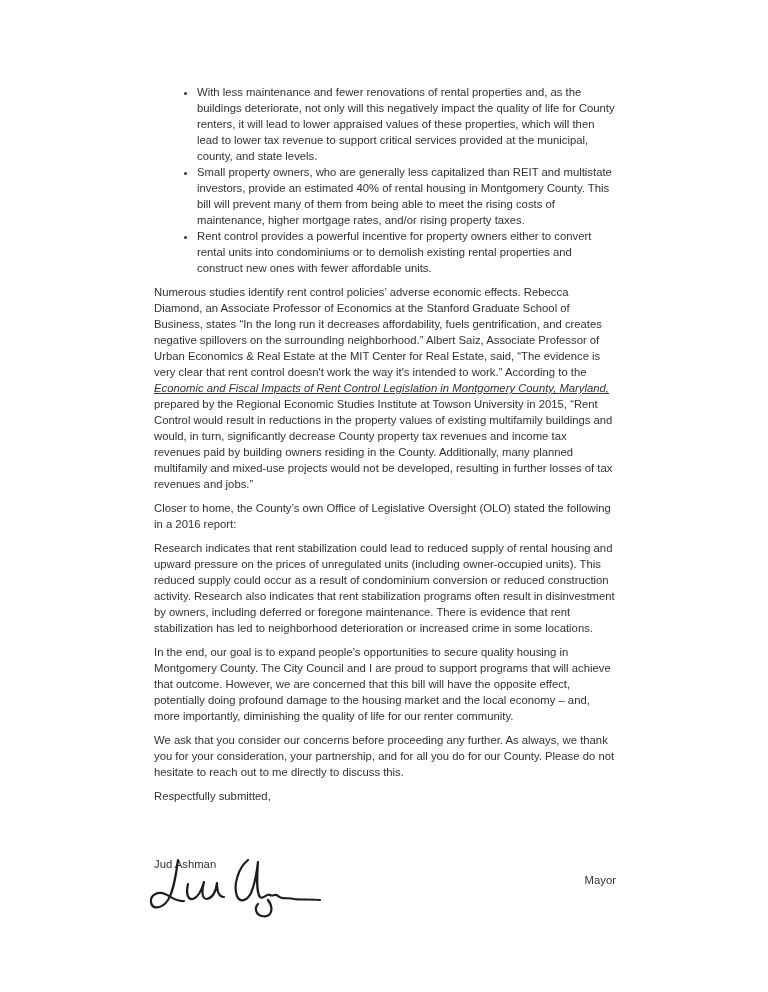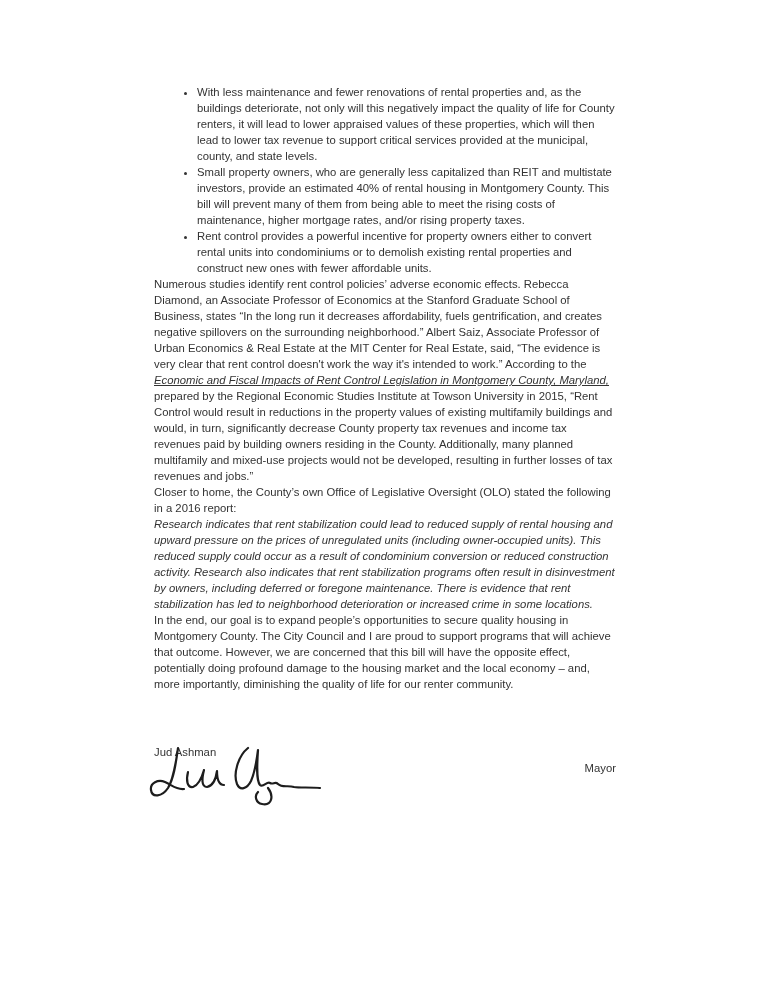--- a/index.html
+++ b/index.html
@@ -16,22 +16,22 @@
     line-height: 16px;
     color: #333333;
     overflow: hidden;
   }
   ul.bullets {
     margin: 0;
     padding: 0 0 0 43px;
     list-style: disc outside;
   }
   ul.bullets li { margin: 0; padding: 0; }
-  p.para { margin: 0 0 0 0; }
-  .quote { font-style: italic; }
+  p.para { margin: 8px 0 0 0; }
+  .quote { }
   .report-title {
     font-style: italic;
     text-decoration: underline;
   }
   .signature-block {
     position: relative;
     margin-top: 0;
     height: 110px;
   }
   .signature-svg {
@@ -56,21 +56,23 @@
   </ul>
 
   <p class="para"><span>Numerous studies identify rent control policies’ adverse economic effects. Rebecca Diamond, an Associate Professor of Economics at the Stanford Graduate School of Business, states “In the long run it decreases affordability, fuels gentrification, and creates negative spillovers on the surrounding neighborhood.” Albert Saiz, Associate Professor of Urban Economics &amp; Real Estate at the MIT Center for Real Estate, said, “The evidence is very clear that rent control doesn't work the way it's intended to work.” According to the </span><span class="report-title">Economic and Fiscal Impacts of Rent Control Legislation in Montgomery County, Maryland,</span><span> prepared by the Regional Economic Studies Institute at Towson University in 2015, “Rent Control would result in reductions in the property values of existing multifamily buildings and would, in turn, significantly decrease County property tax revenues and income tax revenues paid by building owners residing in the County. Additionally, many planned multifamily and mixed-use projects would not be developed, resulting in further losses of tax revenues and jobs.”</span></p>
 
   <p class="para">Closer to home, the County’s own Office of Legislative Oversight (OLO) stated the following in a 2016 report:</p>
 
   <p class="para quote">Research indicates that rent stabilization could lead to reduced supply of rental housing and upward pressure on the prices of unregulated units (including owner-occupied units). This reduced supply could occur as a result of condominium conversion or reduced construction activity. Research also indicates that rent stabilization programs often result in disinvestment by owners, including deferred or foregone maintenance. There is evidence that rent stabilization has led to neighborhood deterioration or increased crime in some locations.</p>
 
   <p class="para">In the end, our goal is to expand people’s opportunities to secure quality housing in Montgomery County. The City Council and I are proud to support programs that will achieve that outcome. However, we are concerned that this bill will have the opposite effect, potentially doing profound damage to the housing market and the local economy – and, more importantly, diminishing the quality of life for our renter community.</p>
 
+  <p class="para">We ask that you consider our concerns before proceeding any further. As always, we thank you for your consideration, your partnership, and for all you do for our County. Please do not hesitate to reach out to me directly to discuss this.</p>
 
+  <p class="para">Respectfully submitted,</p>
 
   <div class="signature-block">
     <svg class="signature-svg" viewBox="0 0 178 72" xmlns="http://www.w3.org/2000/svg">
       <g fill="none" stroke="#1d1d1d" stroke-width="2.2" stroke-linecap="round" stroke-linejoin="round">
         <path d="M 30 4 C 28 18 26 34 20 44 C 14 53 4 54 3 46 C 2 39 10 35 17 38 C 24 41 28 46 36 45"></path>
         <path d="M 40 28 C 38 36 39 44 45 43 C 51 41 54 33 56 26 C 54 34 53 43 59 43 C 65 42 68 34 69 27 C 69 33 70 41 76 41"></path>
         <path d="M 100 4 C 90 12 85 30 89 40 C 92 47 99 45 103 37 C 107 28 109 14 110 6 C 109 20 108 36 112 41 C 115 44 119 37 122 39 C 125 41 127 37 130 40 C 134 44 140 41 146 43 C 152 44 162 43 172 44"></path>
         <path d="M 120 44 C 126 52 124 62 114 60 C 108 59 106 52 110 48"></path>
       </g>
     </svg>

